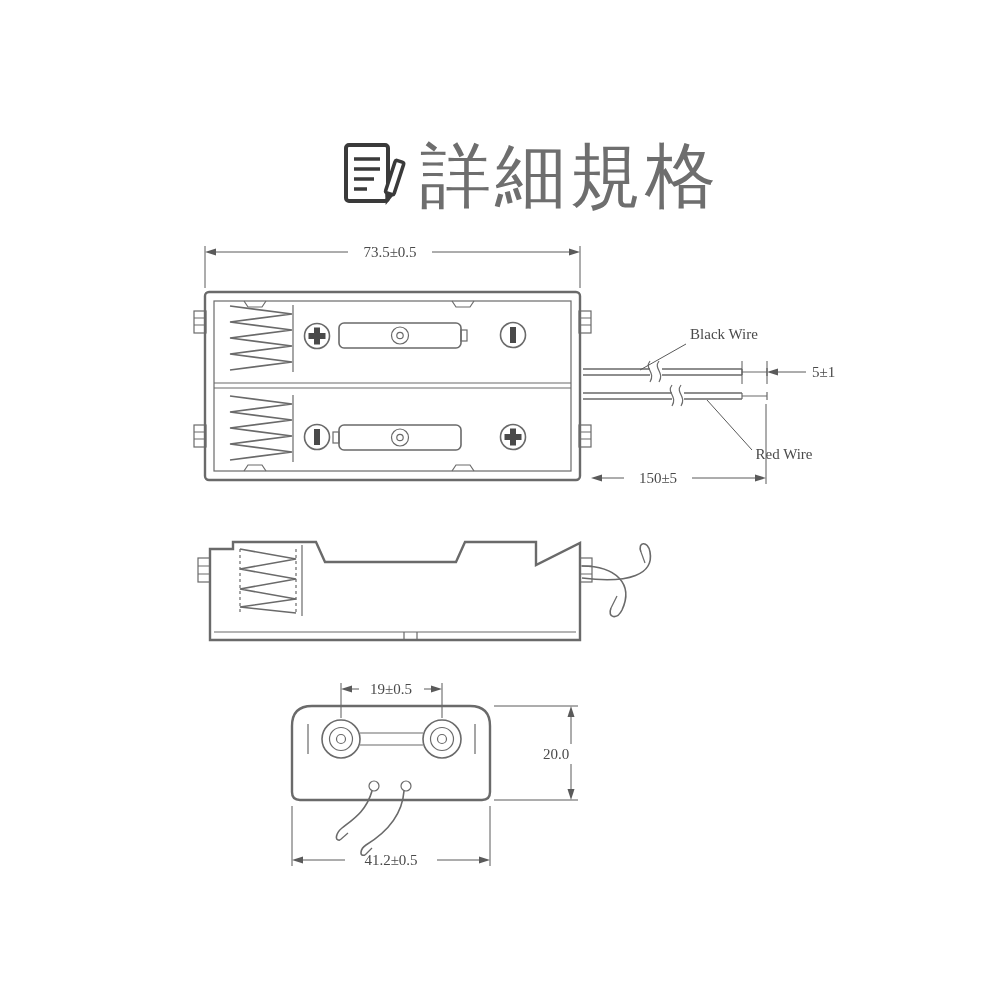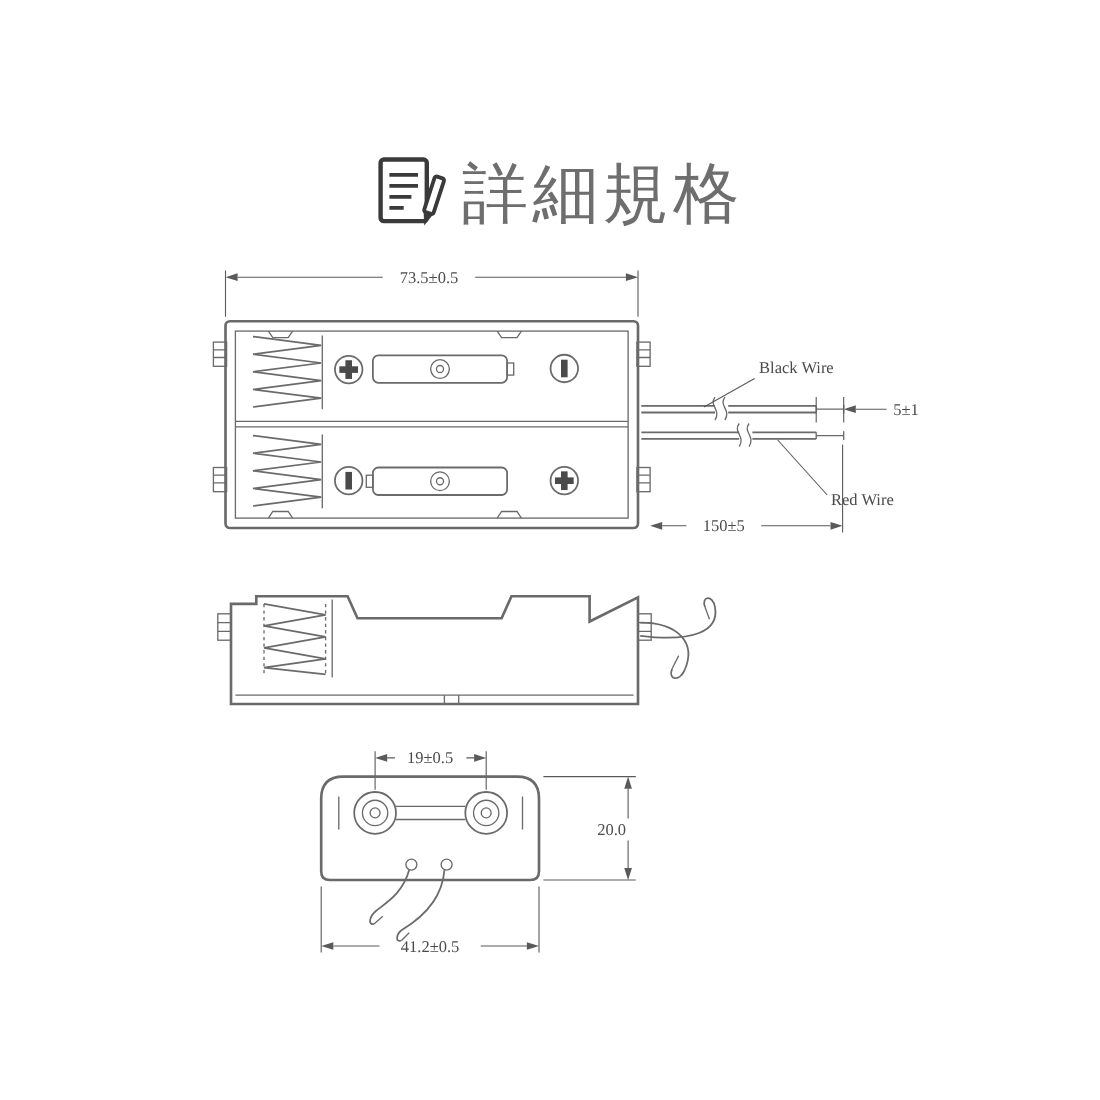--- a/index.html
+++ b/index.html
@@ -1,20 +1,20 @@
 <!DOCTYPE html>
 <html><head>
 <meta charset="utf-8">
 <style>
   html,body{margin:0;padding:0;background:#ffffff;}
   .page{position:relative;width:1000px;height:1000px;background:#ffffff;overflow:hidden;
         font-family:"Liberation Serif", serif;}
   .title-row{position:absolute;left:340px;top:140px;display:flex;align-items:center;gap:10px;}
   .title-row h1{margin:0;font-family:"Liberation Sans", sans-serif;font-weight:400;
-        font-size:60px;color:#6e6e6e;letter-spacing:4px;line-height:72px;white-space:nowrap;}
+        font-size:71px;color:#6e6e6e;letter-spacing:4px;line-height:72px;white-space:nowrap;}
   svg.drawing{position:absolute;left:0;top:0;}
   svg text{font-family:"Liberation Serif", serif;font-size:15px;fill:#4a4a4a;}
   .ln{stroke:#6a6a6a;fill:none;}
   .thin{stroke-width:1.2;}
   .med{stroke-width:1.6;}
   .thick{stroke-width:2.4;}
   .dim{stroke:#5a5a5a;stroke-width:1;fill:none;}
   .arr{fill:#5a5a5a;stroke:none;}
   .blk{fill:#4a4a4a;stroke:none;}
 </style>

